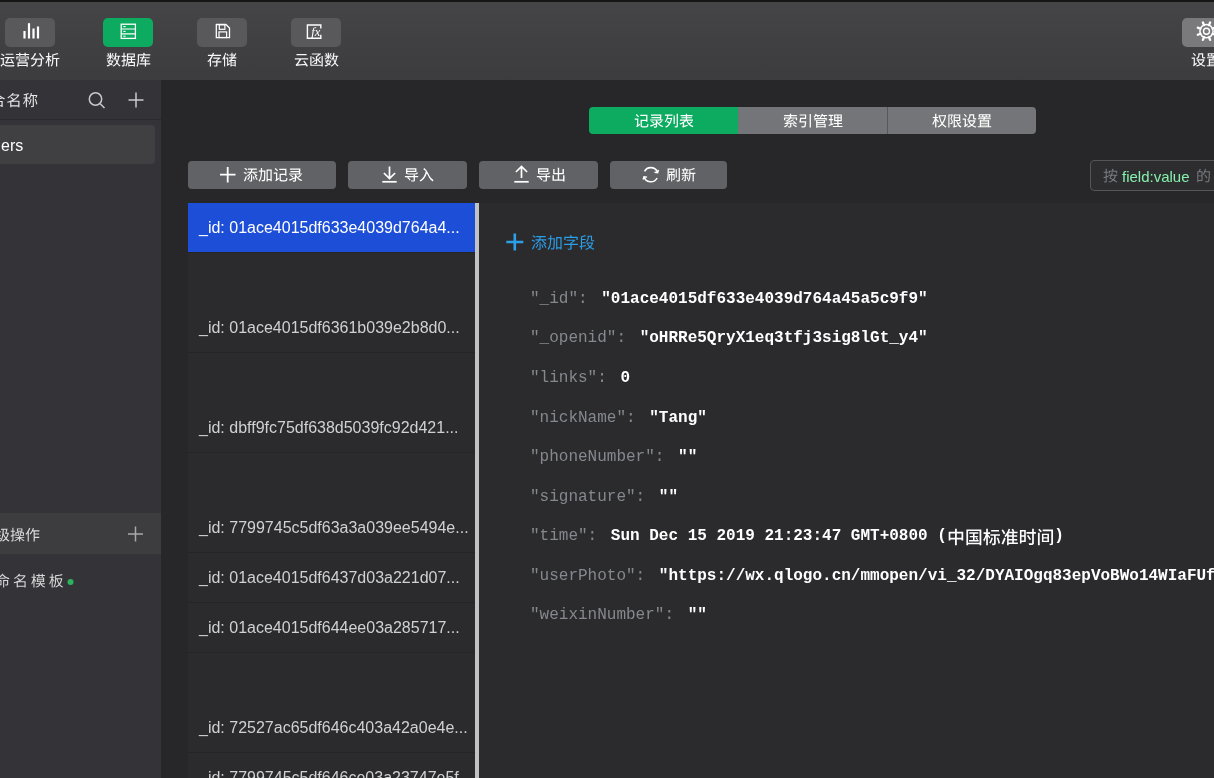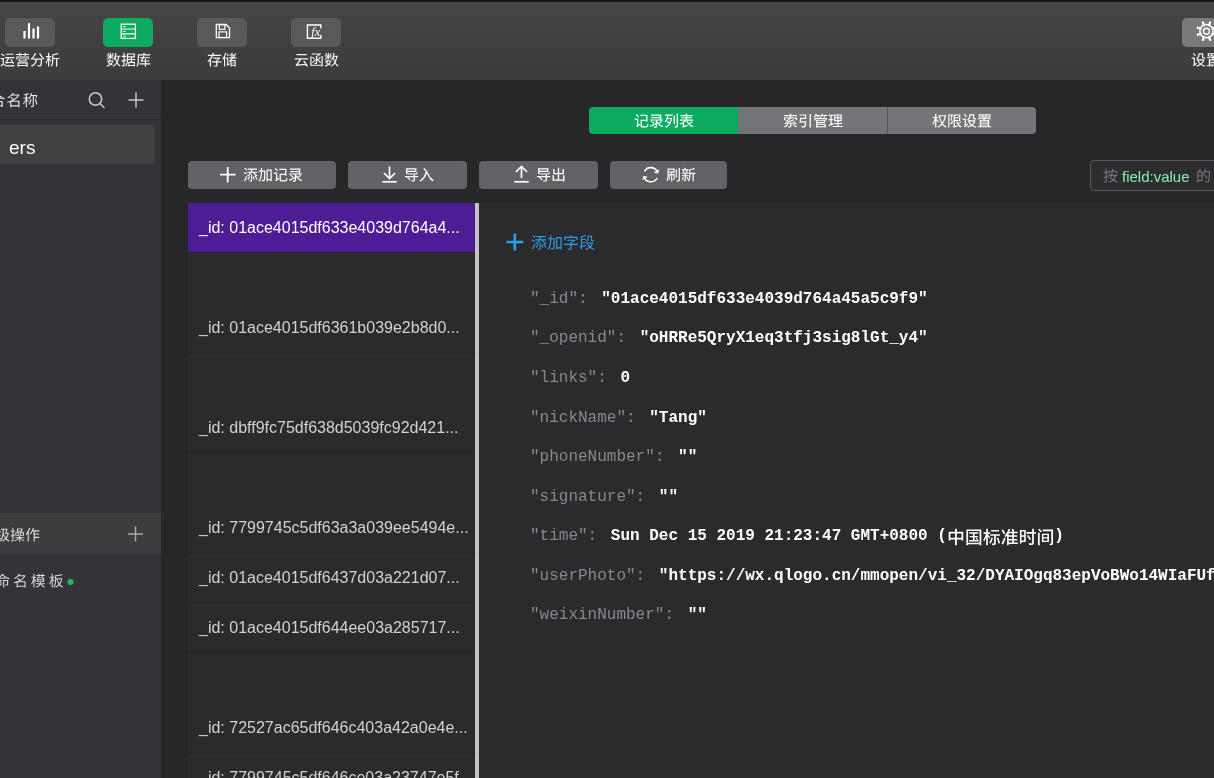--- a/index.html
+++ b/index.html
@@ -10,41 +10,41 @@
  background:linear-gradient(#454548,#3c3c3f);border-top:2px solid #161617}
 .nbtn{position:absolute;top:16px;width:50px;height:29px;background:#59595c;border-radius:5px}
 .nbtn.grn{background:#0cab60}
 .nbtn.lit{background:#7a7a7d}
 #sidebar{position:absolute;left:0;top:80px;width:161px;height:698px;background:#343438}
 .srow{position:absolute;left:0;width:155px;height:39px;background:#404043;border-radius:0 4px 4px 0}
 .shead{position:absolute;left:0;width:161px;height:41px;background:#3d3d40}
 #panel-list{position:absolute;left:188px;top:203px;width:287px;height:575px;background:#2b2b2e}
 .lrow{position:absolute;left:0;width:288px;height:50px;border-bottom:1px solid #252528;
  color:#d0d1d3;font-size:16px;line-height:49px;padding-left:11px;white-space:nowrap;overflow:hidden}
-.lrow.sel{background:#4c1d95;color:#fff}
+.lrow.sel{background:#1d4ed8;color:#fff}
 #split{position:absolute;left:475px;top:203px;width:4px;height:575px;background:#c2c2c5}
 #detail{position:absolute;left:479px;top:203px;width:735px;height:575px;background:#2b2b2e}
 .tab{position:absolute;top:107px;height:27px;width:149px;background:#747578;line-height:27px;text-align:center}
 .btn{position:absolute;top:160.5px;height:28px;background:#616266;border-radius:4px}
 .mline{position:absolute;left:530px;font-family:"Liberation Mono",monospace;font-size:16px;
  color:#85888d;white-space:nowrap}
 .mline b{color:#fff;margin-left:4px;font-weight:bold}
 </style></head><body>
 
 <div id="nav">
 <div class="nbtn" style="left:5px"></div>
 <div class="nbtn grn" style="left:103px"></div>
 <div class="nbtn" style="left:197px"></div>
 <div class="nbtn" style="left:291px"></div>
 <div class="nbtn lit" style="left:1182px;width:48px"></div>
 </div>
 <div id="sidebar">
 <div style="position:absolute;left:0;top:39px;width:161px;height:1px;background:#2a2a2d"></div>
 <div class="srow" style="top:45px"></div>
-<div style="position:absolute;left:9px;top:57px;color:#fff;font-size:19px">ers</div>
+<div style="position:absolute;left:1px;top:57px;color:#fff;font-size:16px">ers</div>
 <div class="shead" style="top:433px"></div>
 </div>
 <div class="tab" style="left:589px;background:#0cab60;border-radius:4px 0 0 4px"></div>
 <div class="tab" style="left:738px"></div>
 <div class="tab" style="left:887px;border-left:1px solid #58585c;border-radius:0 4px 4px 0"></div>
 <div class="btn" style="left:188px;width:148px"></div>
 <div class="btn" style="left:348px;width:119px"></div>
 <div class="btn" style="left:479px;width:119px"></div>
 <div class="btn" style="left:610px;width:117px"></div>
 <div class="abs" style="left:1090px;top:160px;width:170px;height:31px;background:#2d2d30;border:1px solid #55555a;border-radius:4px"></div>

